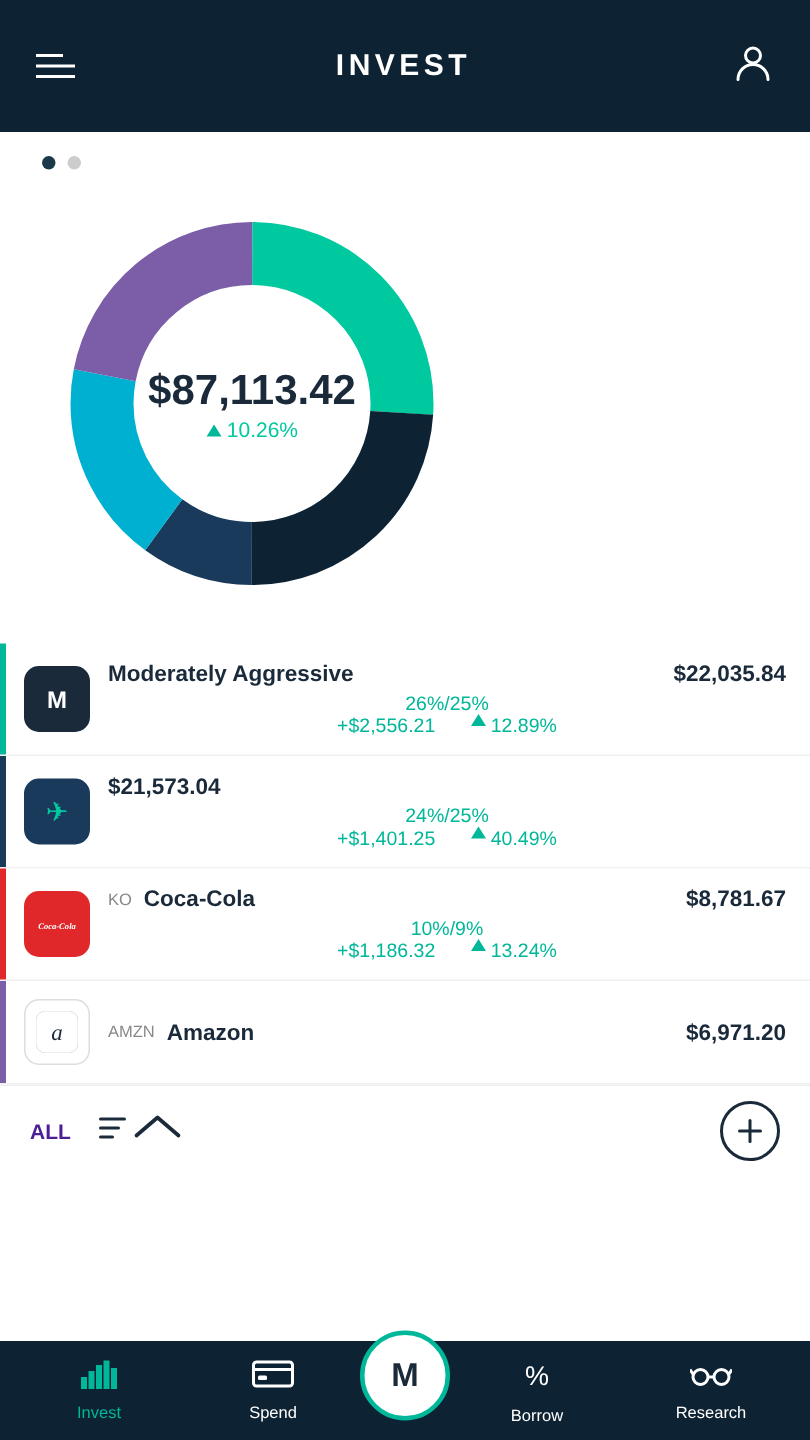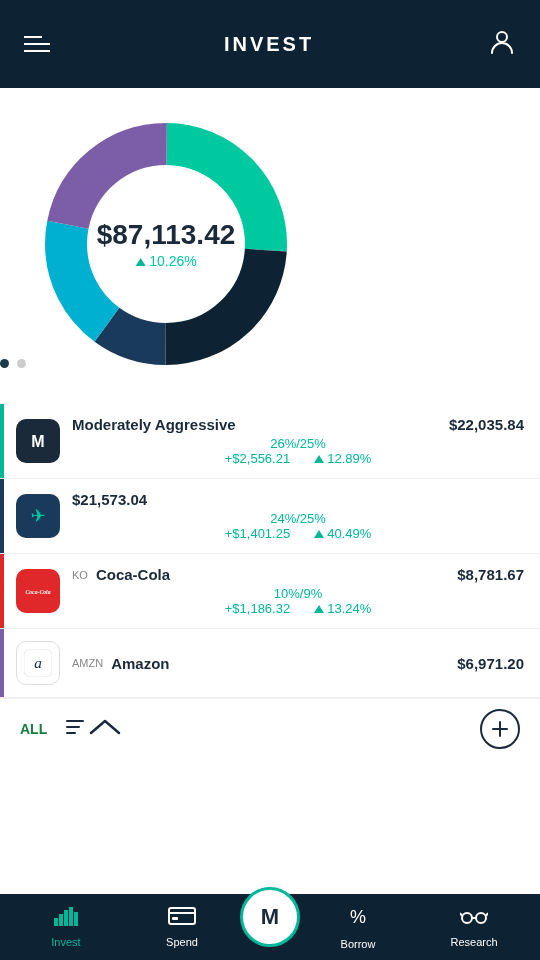--- a/index.html
+++ b/index.html
@@ -46,23 +46,25 @@
     .header-profile-icon {
       color: #ffffff;
       font-size: 26px;
       cursor: pointer;
     }
 
     
     .chart-section {
       background: #ffffff;
       display: flex;
-      align-items: flex-end;
+      flex-direction: column;
+      align-items: flex-start;
       padding-top: 16px;
       padding-bottom: 20px;
+      padding-left: 28px;
     }
     .pagination-dots {
       display: flex;
       gap: 8px;
       margin-bottom: 16px;
     }
     .dot {
       width: 9px;
       height: 9px;
       border-radius: 50%;
@@ -187,21 +189,20 @@
       align-items: center;
     }
     .holding-change-dollar {
       font-size: 13px;
       color: #00b899;
     }
     .holding-change-pct {
       font-size: 13px;
       color: #00b899;
       display: flex;
-      align-items: center;
       gap: 3px;
     }
     .triangle-up {
       width: 0;
       height: 0;
       border-left: 5px solid transparent;
       border-right: 5px solid transparent;
       border-bottom: 8px solid #00b899;
       display: inline-block;
     }
@@ -264,21 +265,21 @@
     .action-bar {
       display: flex;
       align-items: center;
       padding: 10px 20px;
       border-top: 1px solid #eee;
       background: #fff;
     }
     .action-all {
       font-size: 14px;
       font-weight: 600;
-      color: #15803d;
+      color: #4c1d95;
       margin-right: 16px;
       cursor: pointer;
     }
     .action-filter {
       color: #1a2a3a;
       margin-right: auto;
       cursor: pointer;
     }
     .action-add {
       width: 40px;

